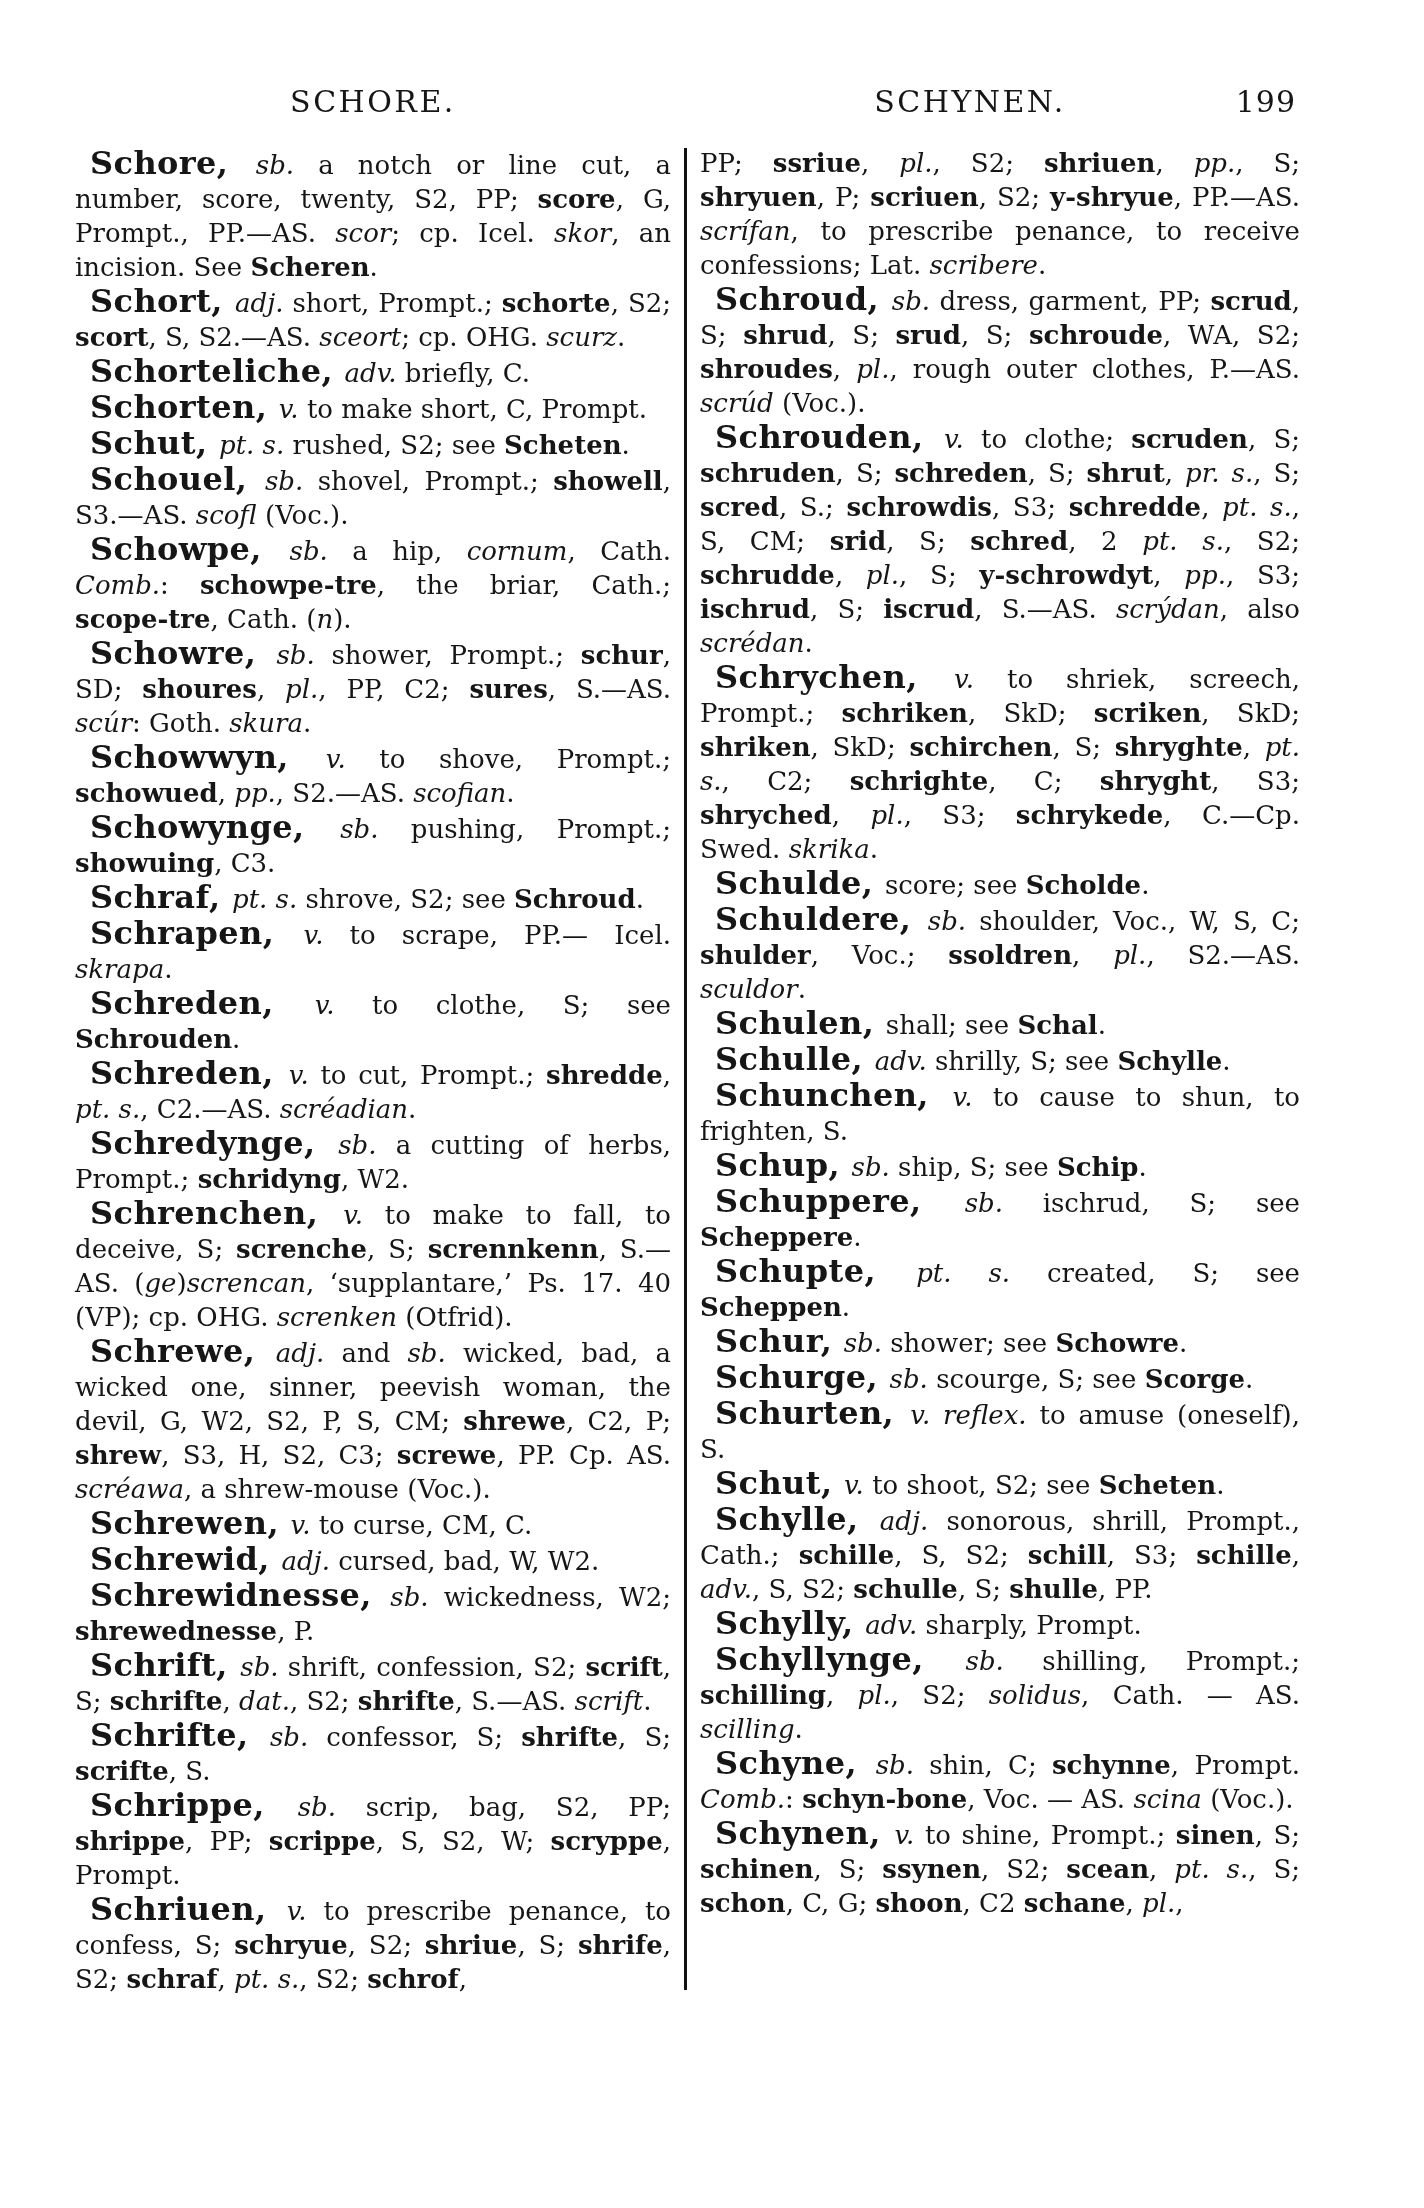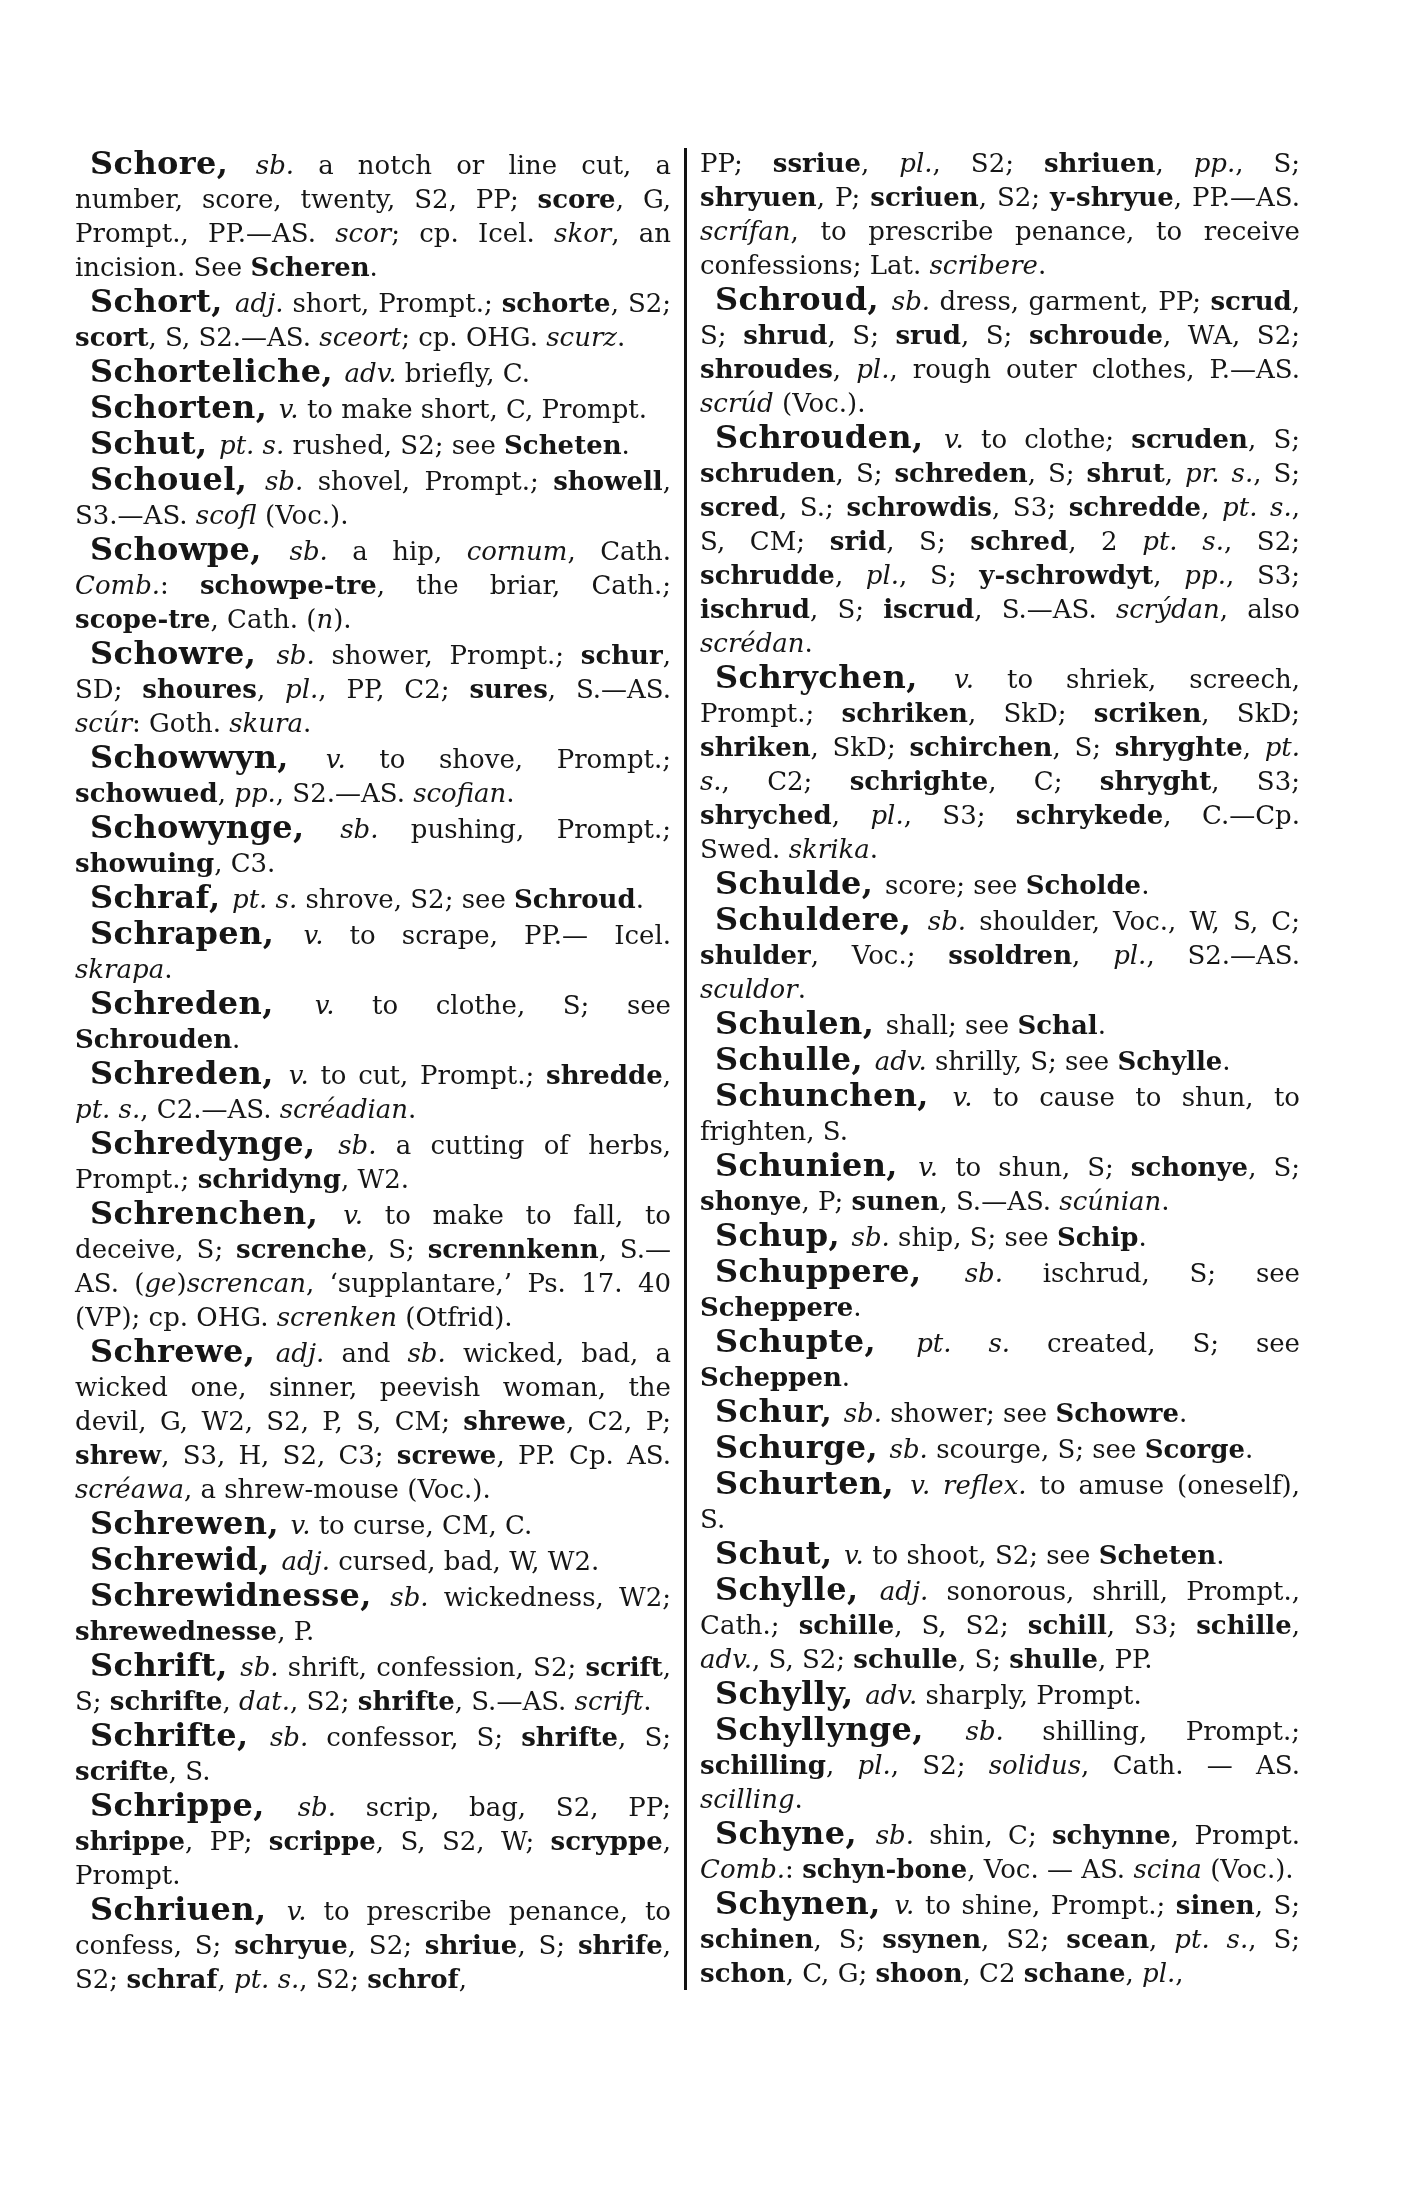--- a/index.html
+++ b/index.html
@@ -78,20 +78,28 @@
     letter-spacing: 0.4px;
   }
   .bf { font-weight: bold; }
   .it { font-style: italic; }
 </style>
 </head>
 <body>
 
 <div class="page">
 
+  <div class="running-head">
+    <div class="head-left">SCHORE.</div>
+    <div class="head-spacer"></div>
+    <div class="head-right">
+      <span class="title">SCHYNEN.</span>
+      <span class="pageno">199</span>
+    </div>
+  </div>
 
   <div class="text-block">
     <div class="col col-left">
         <p class="entry"><span class="hw">Schore, </span><span class="it">sb.</span><span> a notch or line cut, a number, score, twenty, S2, PP; </span><span class="bf">score</span><span>, G, Prompt., PP.—AS. </span><span class="it">scor</span><span>; cp. Icel. </span><span class="it">skor</span><span>, an incision.  See </span><span class="bf">Scheren</span><span>.</span></p>
         <p class="entry"><span class="hw">Schort, </span><span class="it">adj.</span><span> short, Prompt.; </span><span class="bf">schorte</span><span>, S2; </span><span class="bf">scort</span><span>, S, S2.—AS. </span><span class="it">sceort</span><span>; cp. OHG. </span><span class="it">scurz</span><span>.</span></p>
         <p class="entry"><span class="hw">Schorteliche, </span><span class="it">adv.</span><span> briefly, C.</span></p>
         <p class="entry"><span class="hw">Schorten, </span><span class="it">v.</span><span> to make short, C, Prompt.</span></p>
         <p class="entry"><span class="hw">Schut, </span><span class="it">pt. s.</span><span> rushed, S2; see </span><span class="bf">Scheten</span><span>.</span></p>
         <p class="entry"><span class="hw">Schouel, </span><span class="it">sb.</span><span> shovel, Prompt.; </span><span class="bf">showell</span><span>, S3.—AS. </span><span class="it">scofl</span><span> (Voc.).</span></p>
         <p class="entry"><span class="hw">Schowpe, </span><span class="it">sb.</span><span> a hip, </span><span class="it">cornum</span><span>, Cath. </span><span class="it">Comb.</span><span>: </span><span class="bf">schowpe-tre</span><span>, the briar, Cath.; </span><span class="bf">scope-tre</span><span>, Cath. (</span><span class="it">n</span><span>).</span></p>
@@ -117,21 +125,20 @@
     <div class="col col-right">
         <p class="entry cont"><span>PP; </span><span class="bf">ssriue</span><span>, </span><span class="it">pl.</span><span>, S2; </span><span class="bf">shriuen</span><span>, </span><span class="it">pp.</span><span>, S; </span><span class="bf">shryuen</span><span>, P; </span><span class="bf">scriuen</span><span>, S2; </span><span class="bf">y-shryue</span><span>, PP.—AS. </span><span class="it">scrífan</span><span>, to prescribe penance, to receive confessions; Lat. </span><span class="it">scribere</span><span>.</span></p>
         <p class="entry"><span class="hw">Schroud, </span><span class="it">sb.</span><span> dress, garment, PP; </span><span class="bf">scrud</span><span>, S; </span><span class="bf">shrud</span><span>, S; </span><span class="bf">srud</span><span>, S; </span><span class="bf">schroude</span><span>, WA, S2; </span><span class="bf">shroudes</span><span>, </span><span class="it">pl.</span><span>, rough outer clothes, P.—AS. </span><span class="it">scrúd</span><span> (Voc.).</span></p>
         <p class="entry"><span class="hw">Schrouden, </span><span class="it">v.</span><span> to clothe; </span><span class="bf">scruden</span><span>, S; </span><span class="bf">schruden</span><span>, S; </span><span class="bf">schreden</span><span>, S; </span><span class="bf">shrut</span><span>, </span><span class="it">pr. s.</span><span>, S; </span><span class="bf">scred</span><span>, S.; </span><span class="bf">schrowdis</span><span>, S3; </span><span class="bf">schredde</span><span>, </span><span class="it">pt. s.</span><span>, S, CM; </span><span class="bf">srid</span><span>, S; </span><span class="bf">schred</span><span>, 2 </span><span class="it">pt. s.</span><span>, S2; </span><span class="bf">schrudde</span><span>, </span><span class="it">pl.</span><span>, S; </span><span class="bf">y-schrowdyt</span><span>, </span><span class="it">pp.</span><span>, S3; </span><span class="bf">ischrud</span><span>, S; </span><span class="bf">iscrud</span><span>, S.—AS. </span><span class="it">scrýdan</span><span>, also </span><span class="it">scrédan</span><span>.</span></p>
         <p class="entry"><span class="hw">Schrychen, </span><span class="it">v.</span><span> to shriek, screech, Prompt.; </span><span class="bf">schriken</span><span>, SkD; </span><span class="bf">scriken</span><span>, SkD; </span><span class="bf">shriken</span><span>, SkD; </span><span class="bf">schirchen</span><span>, S; </span><span class="bf">shryghte</span><span>, </span><span class="it">pt. s.</span><span>, C2; </span><span class="bf">schrighte</span><span>, C; </span><span class="bf">shryght</span><span>, S3; </span><span class="bf">shryched</span><span>, </span><span class="it">pl.</span><span>, S3; </span><span class="bf">schrykede</span><span>, C.—Cp. Swed. </span><span class="it">skrika</span><span>.</span></p>
         <p class="entry"><span class="hw">Schulde, </span><span>score; see </span><span class="bf">Scholde</span><span>.</span></p>
         <p class="entry"><span class="hw">Schuldere, </span><span class="it">sb.</span><span> shoulder, Voc., W, S, C; </span><span class="bf">shulder</span><span>, Voc.; </span><span class="bf">ssoldren</span><span>, </span><span class="it">pl.</span><span>, S2.—AS. </span><span class="it">sculdor</span><span>.</span></p>
         <p class="entry"><span class="hw">Schulen, </span><span>shall; see </span><span class="bf">Schal</span><span>.</span></p>
         <p class="entry"><span class="hw">Schulle, </span><span class="it">adv.</span><span> shrilly, S; see </span><span class="bf">Schylle</span><span>.</span></p>
         <p class="entry"><span class="hw">Schunchen, </span><span class="it">v.</span><span> to cause to shun, to frighten, S.</span></p>
-        <p class="entry"><span class="hw">Schunien, </span><span class="it">v.</span><span> to shun, S; </span><span class="bf">schonye</span><span>, S; </span><span class="bf">shonye</span><span>, P; </span><span class="bf">sunen</span><span>, S.—AS. </span><span class="it">scúnian</span><span>.</span></p>
         <p class="entry"><span class="hw">Schup, </span><span class="it">sb.</span><span> ship, S; see </span><span class="bf">Schip</span><span>.</span></p>
         <p class="entry"><span class="hw">Schuppere, </span><span class="it">sb.</span><span> ischrud, S; see </span><span class="bf">Scheppere</span><span>.</span></p>
         <p class="entry"><span class="hw">Schupte, </span><span class="it">pt. s.</span><span> created, S; see </span><span class="bf">Scheppen</span><span>.</span></p>
         <p class="entry"><span class="hw">Schur, </span><span class="it">sb.</span><span> shower; see </span><span class="bf">Schowre</span><span>.</span></p>
         <p class="entry"><span class="hw">Schurge, </span><span class="it">sb.</span><span> scourge, S; see </span><span class="bf">Scorge</span><span>.</span></p>
         <p class="entry"><span class="hw">Schurten, </span><span class="it">v. reflex.</span><span> to amuse (oneself), S.</span></p>
         <p class="entry"><span class="hw">Schut, </span><span class="it">v.</span><span> to shoot, S2; see </span><span class="bf">Scheten</span><span>.</span></p>
         <p class="entry"><span class="hw">Schylle, </span><span class="it">adj.</span><span> sonorous, shrill, Prompt., Cath.; </span><span class="bf">schille</span><span>, S, S2; </span><span class="bf">schill</span><span>, S3; </span><span class="bf">schille</span><span>, </span><span class="it">adv.</span><span>, S, S2; </span><span class="bf">schulle</span><span>, S; </span><span class="bf">shulle</span><span>, PP.</span></p>
         <p class="entry"><span class="hw">Schylly, </span><span class="it">adv.</span><span> sharply, Prompt.</span></p>
         <p class="entry"><span class="hw">Schyllynge, </span><span class="it">sb.</span><span> shilling, Prompt.; </span><span class="bf">schilling</span><span>, </span><span class="it">pl.</span><span>, S2; </span><span class="it">solidus</span><span>, Cath. — AS. </span><span class="it">scilling</span><span>.</span></p>

